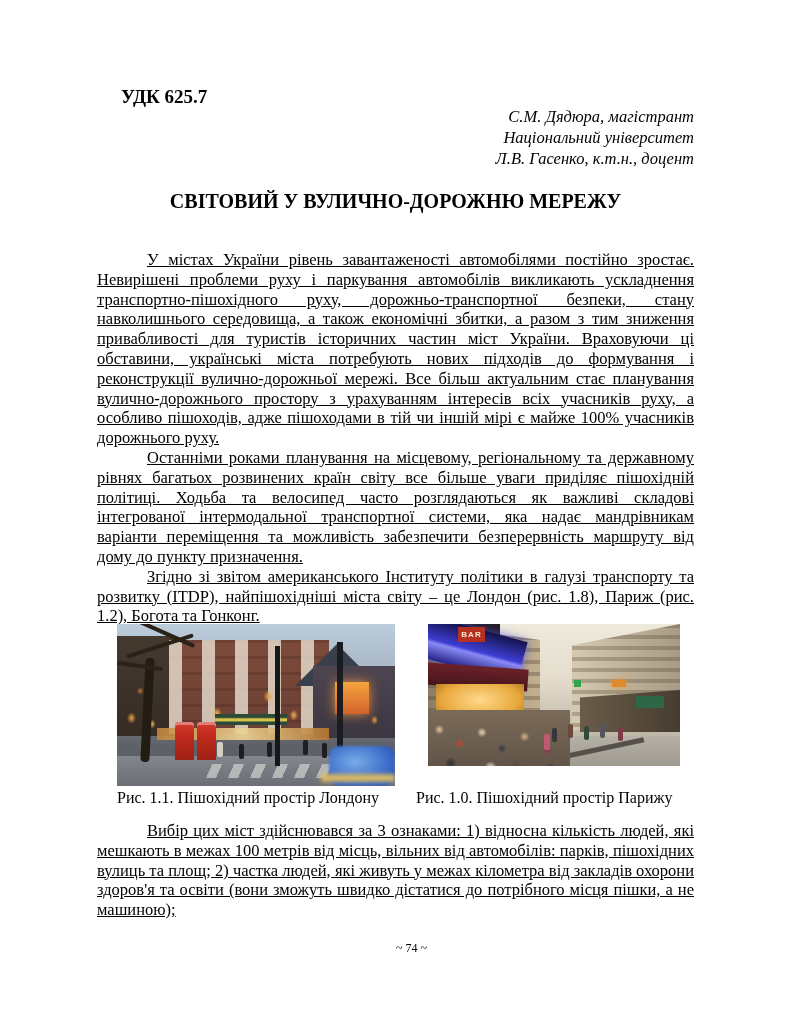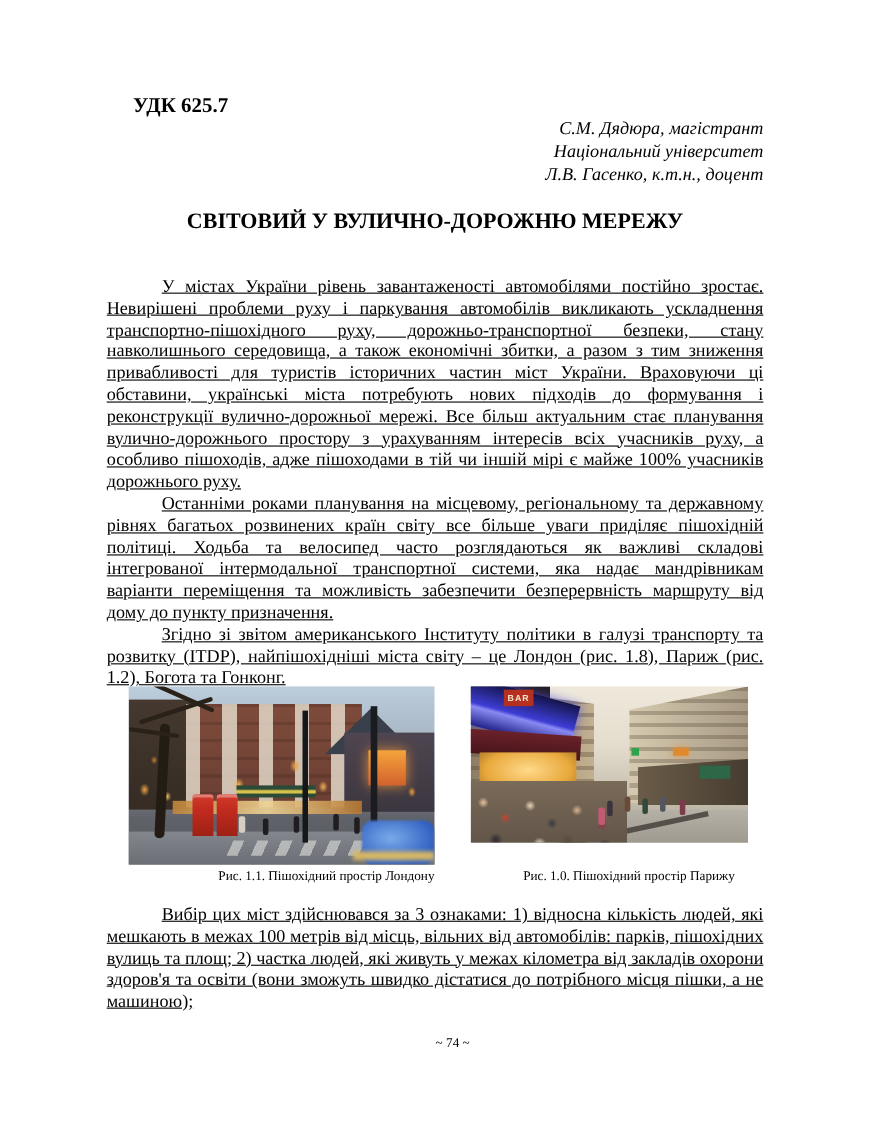--- a/index.html
+++ b/index.html
@@ -20,21 +20,21 @@
     font-size:20px; font-weight:bold; line-height:24.5px; margin:0;
   }
   .bodytext {
     position:absolute; left:97px; width:597px;
     font-size:16.5px; line-height:19.8px; text-align:justify;
   }
   .bodytext p { margin:0; text-indent:50px;text-decoration:underline; }
   .bt-top { top:250px; }
   .bt-bottom { top:821px; }
   .caption {
-    position:absolute; top:789px; text-align:right; font-size:12px; white-space:nowrap;
+    position:absolute; top:789px; text-align:left; font-size:16px; white-space:nowrap;
   }
   .caption-london { left:117px; width:278px; }
   .caption-paris  { left:416px; width:252px; }
   .pagefoot {
     position:absolute; left:16px; top:941px; width:791px; text-align:center; font-size:12px;
   }
 
   
   .photo { position:absolute; top:624px; overflow:hidden; }
   .photo-london { left:117px; width:278px; height:162px;

